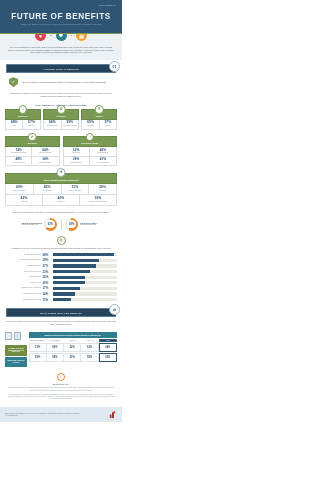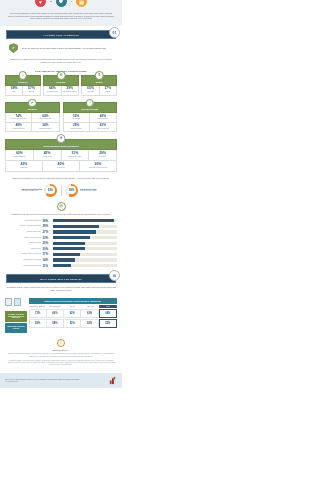--- a/index.html
+++ b/index.html
@@ -259,20 +259,26 @@
     align-items: center; justify-content: space-between; margin-top: 3px;
   }
   .endbar .src { font-size: 1.4px; line-height: 2px; color: #5a7f99; }
   .endlogo { width: 9px; height: 9px; flex: 0 0 auto; }
 </style>
 </head>
 <body>
 
 <div class="page">
 
+  <div class="header">
+    <div class="brandline">GROUP BENEFITS</div>
+    <div class="title">FUTURE OF BENEFITS</div>
+    <div class="subtitle">Employers' outlook on the role of employee benefits and broader financial protection</div>
+    <div class="rule"></div>
+  </div>
 
   <div class="intro">
     <div class="iconrow">
       <div class="circ" id="ic0" style="background: rgb(217, 70, 79);">
           <span>♥</span>
         </div>
       <div class="dotsep"></div>
       <div class="circ" id="ic1" style="background: rgb(47, 125, 142);">
           <span>⛊</span>
         </div>

